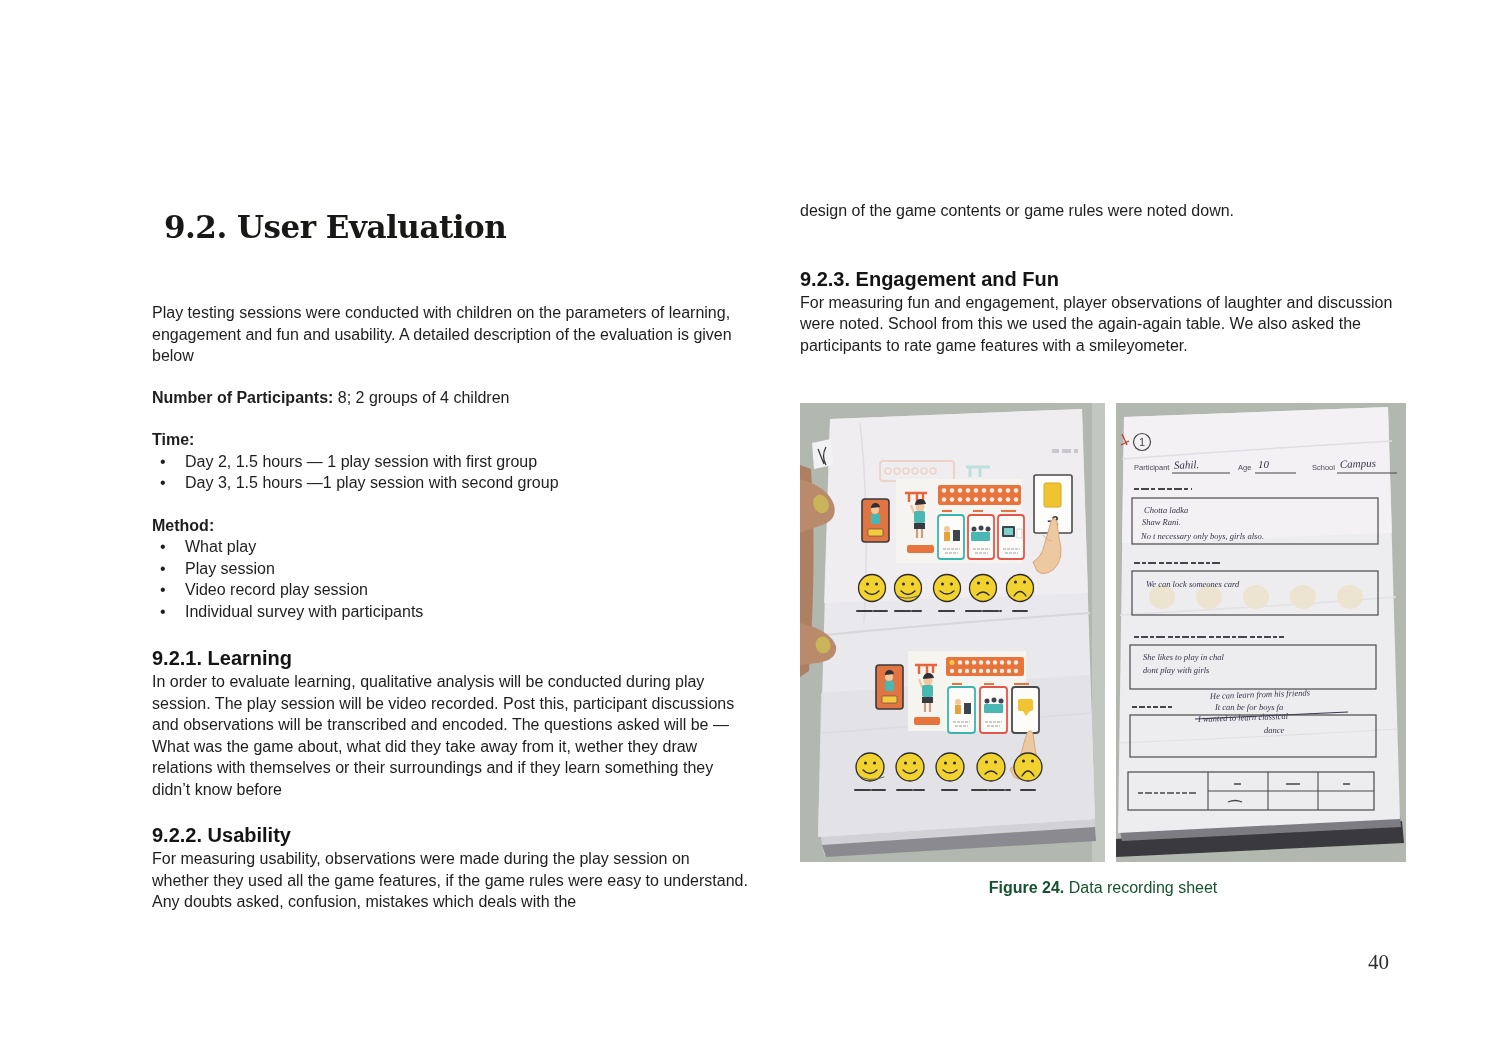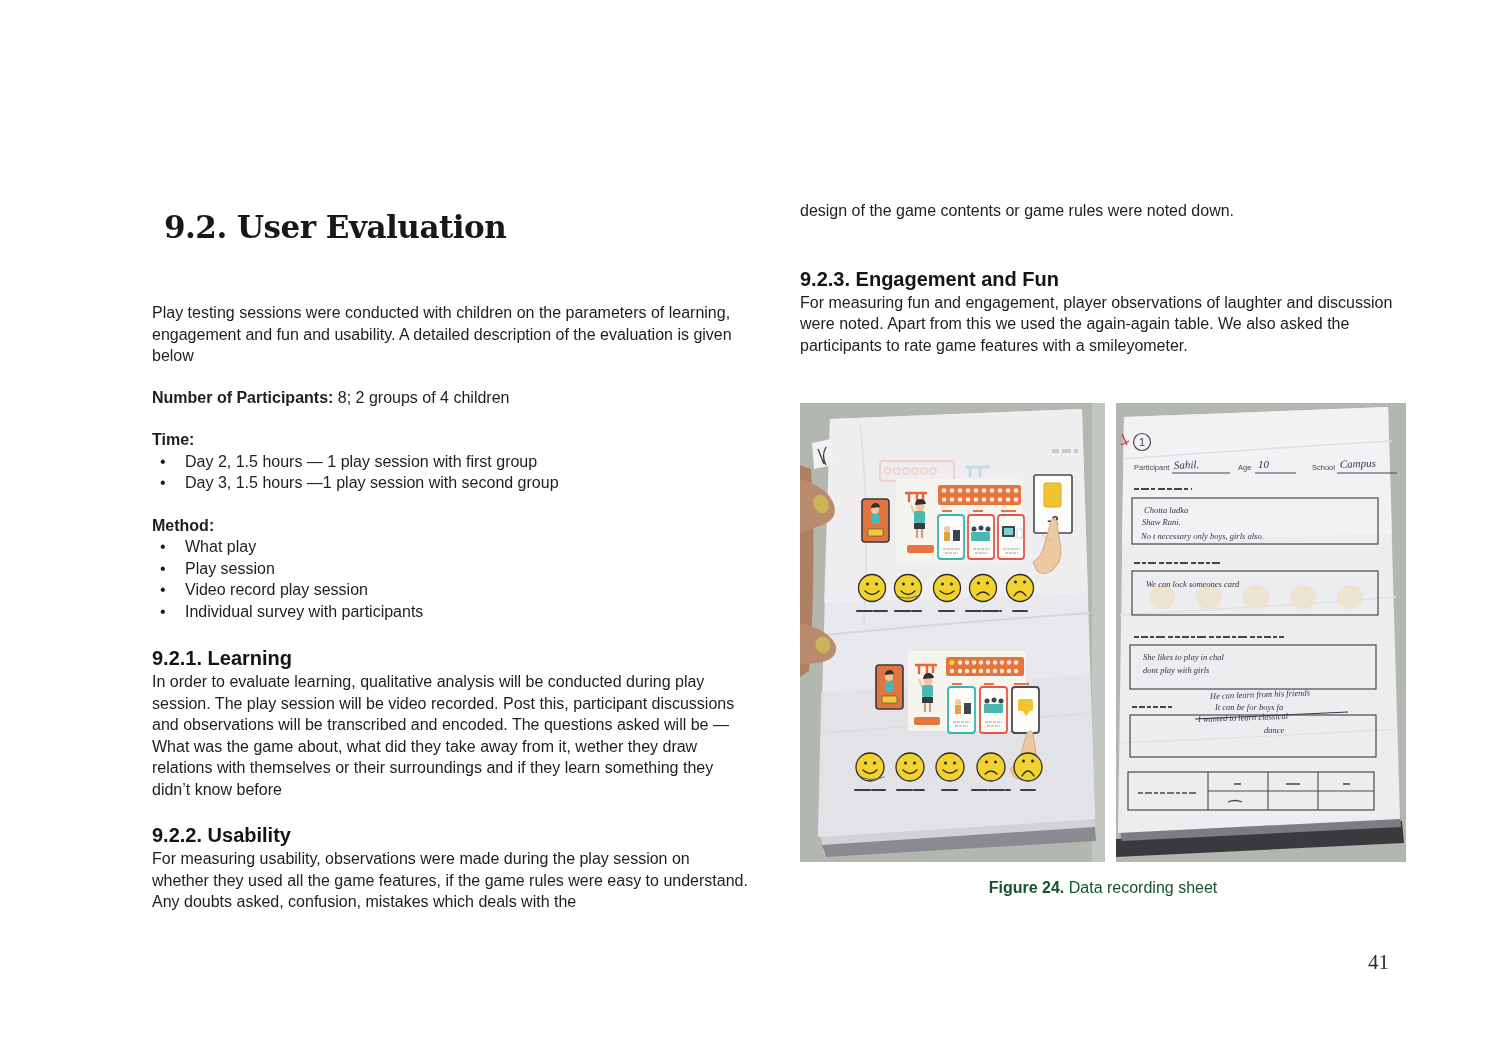--- a/index.html
+++ b/index.html
@@ -66,21 +66,21 @@
   <p class="body">In order to evaluate learning, qualitative analysis will be conducted during play session. The play session will be video recorded. Post this, participant discussions and observations will be transcribed and encoded. The questions asked will be — What was the game about, what did they take away from it, wether they draw relations with themselves or their surroundings and if they learn something they didn’t know before</p>
   <div style="height:23px;"></div>
   <h3 class="subhead">9.2.2. Usability</h3>
   <p class="body">For measuring usability, observations were made during the play session on whether they used all the game features, if the game rules were easy to understand. Any doubts asked, confusion, mistakes which deals with the</p>
 </div>
 
 <div class="col-right">
   <p class="body">design of the game contents or game rules were noted down.</p>
   <div style="height:45px;"></div>
   <h3 class="subhead">9.2.3. Engagement and Fun</h3>
-  <p class="body">For measuring fun and engagement, player observations of laughter and discussion were noted. Apart from this we used the again-again table. We also asked the participants to rate game features with a smileyometer.</p>
+  <p class="body">For measuring fun and engagement, player observations of laughter and discussion were noted. School from this we used the again-again table. We also asked the participants to rate game features with a smileyometer.</p>
 
   <div class="figure-row">
 
     <svg width="305" height="459" viewBox="0 0 305 459">
       <rect x="0" y="0" width="305" height="459" fill="#b2b7b0"></rect>
       <rect x="292" y="0" width="13" height="459" fill="#c3c7c1"></rect>
 
       <polygon points="20,428 294,410 296,436 24,452" fill="#d2d1d5"></polygon>
       <polygon points="22,442 295,424 296,438 26,454" fill="#8b8a90"></polygon>
 
@@ -399,13 +399,13 @@
         <path d="M22,390 h60" stroke="#45454b" stroke-width="1.6" stroke-dasharray="5 2 7 2 4 2"></path>
         <path d="M118,381 h7 M170,381 h14 M227,381 h7" stroke="#45454b" stroke-width="1.6"></path>
         <path d="M112,399 q7,-3 14,0" stroke="#45454b" stroke-width="1.3" fill="none"></path>
       </g>
     </svg>
   </div>
 
   <div class="figure-caption"><span class="b">Figure 24.</span><span> Data recording sheet</span></div>
 </div>
 
-<div class="page-number">41</div>
+<div class="page-number">40</div>
 
 </body></html>

